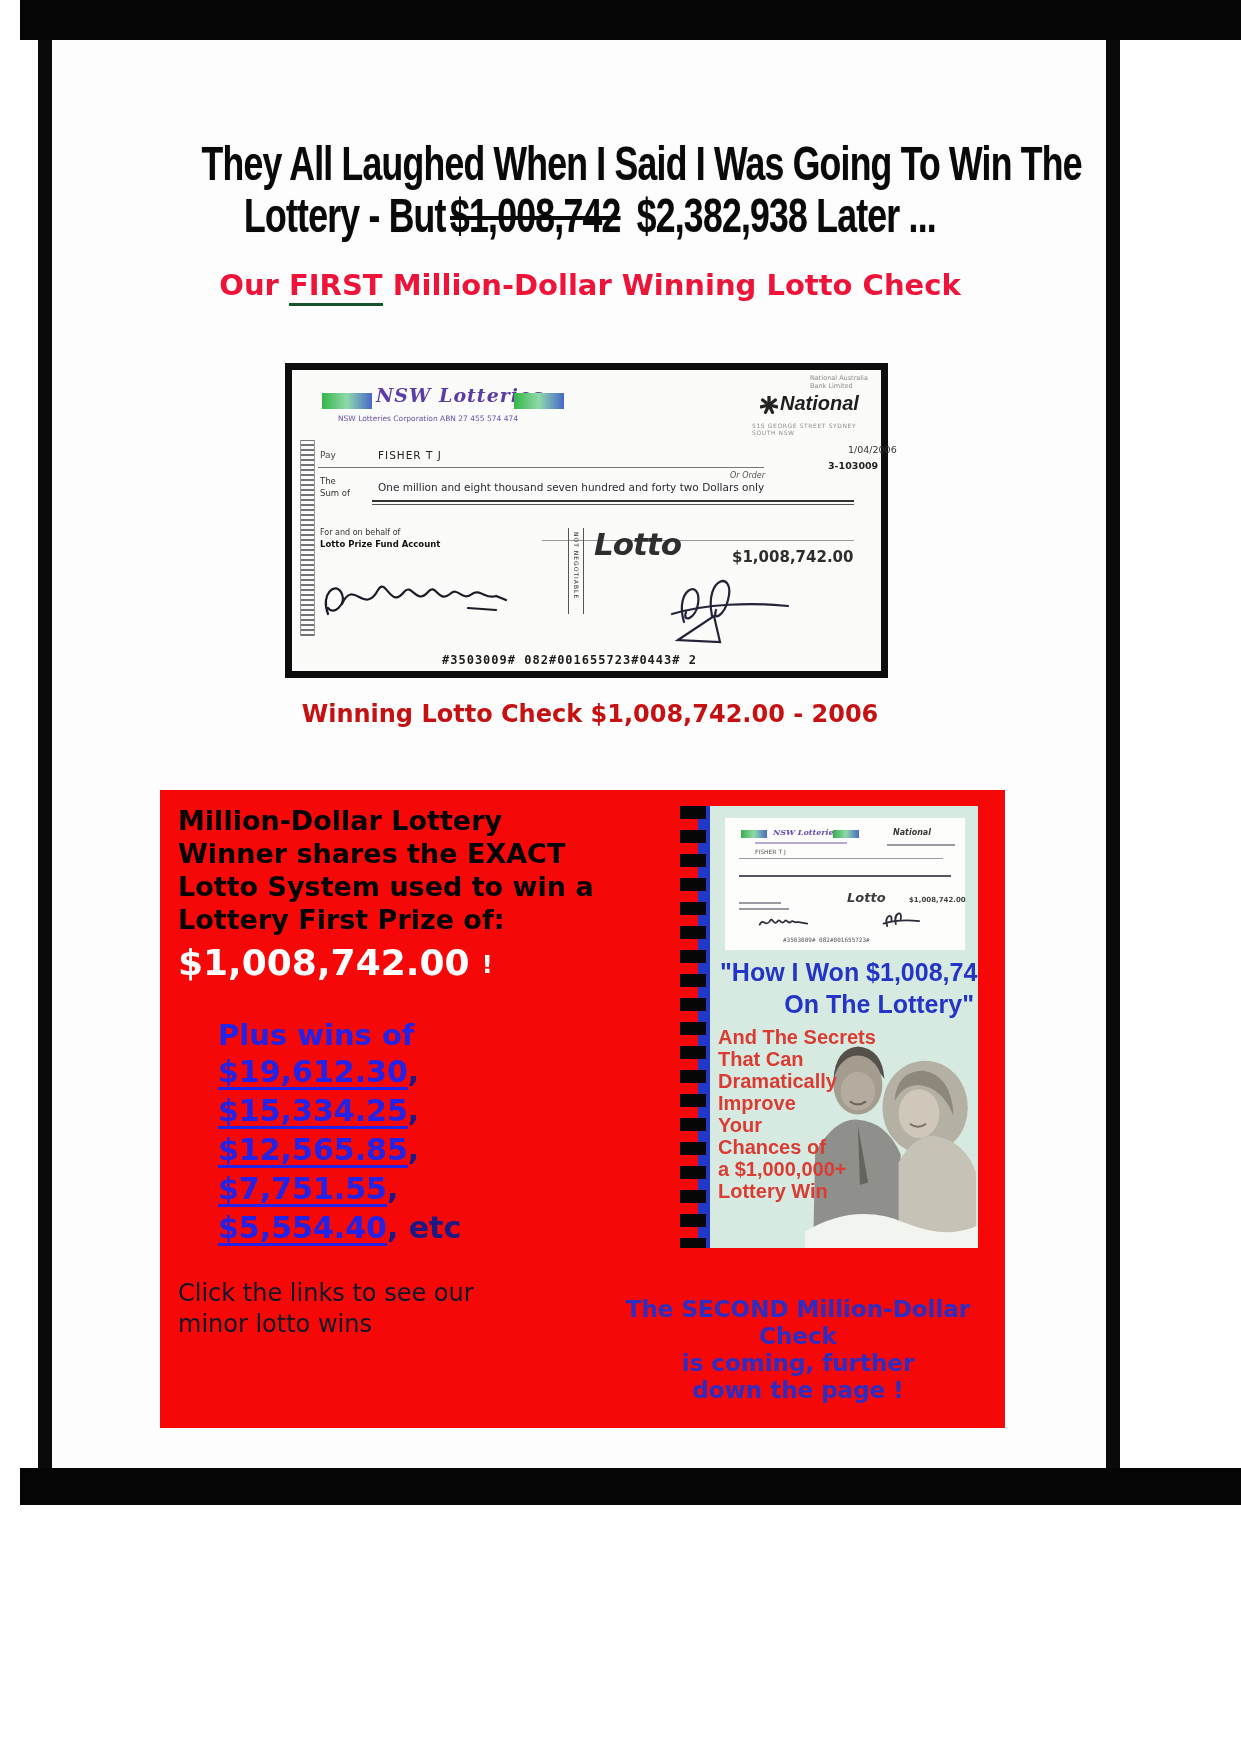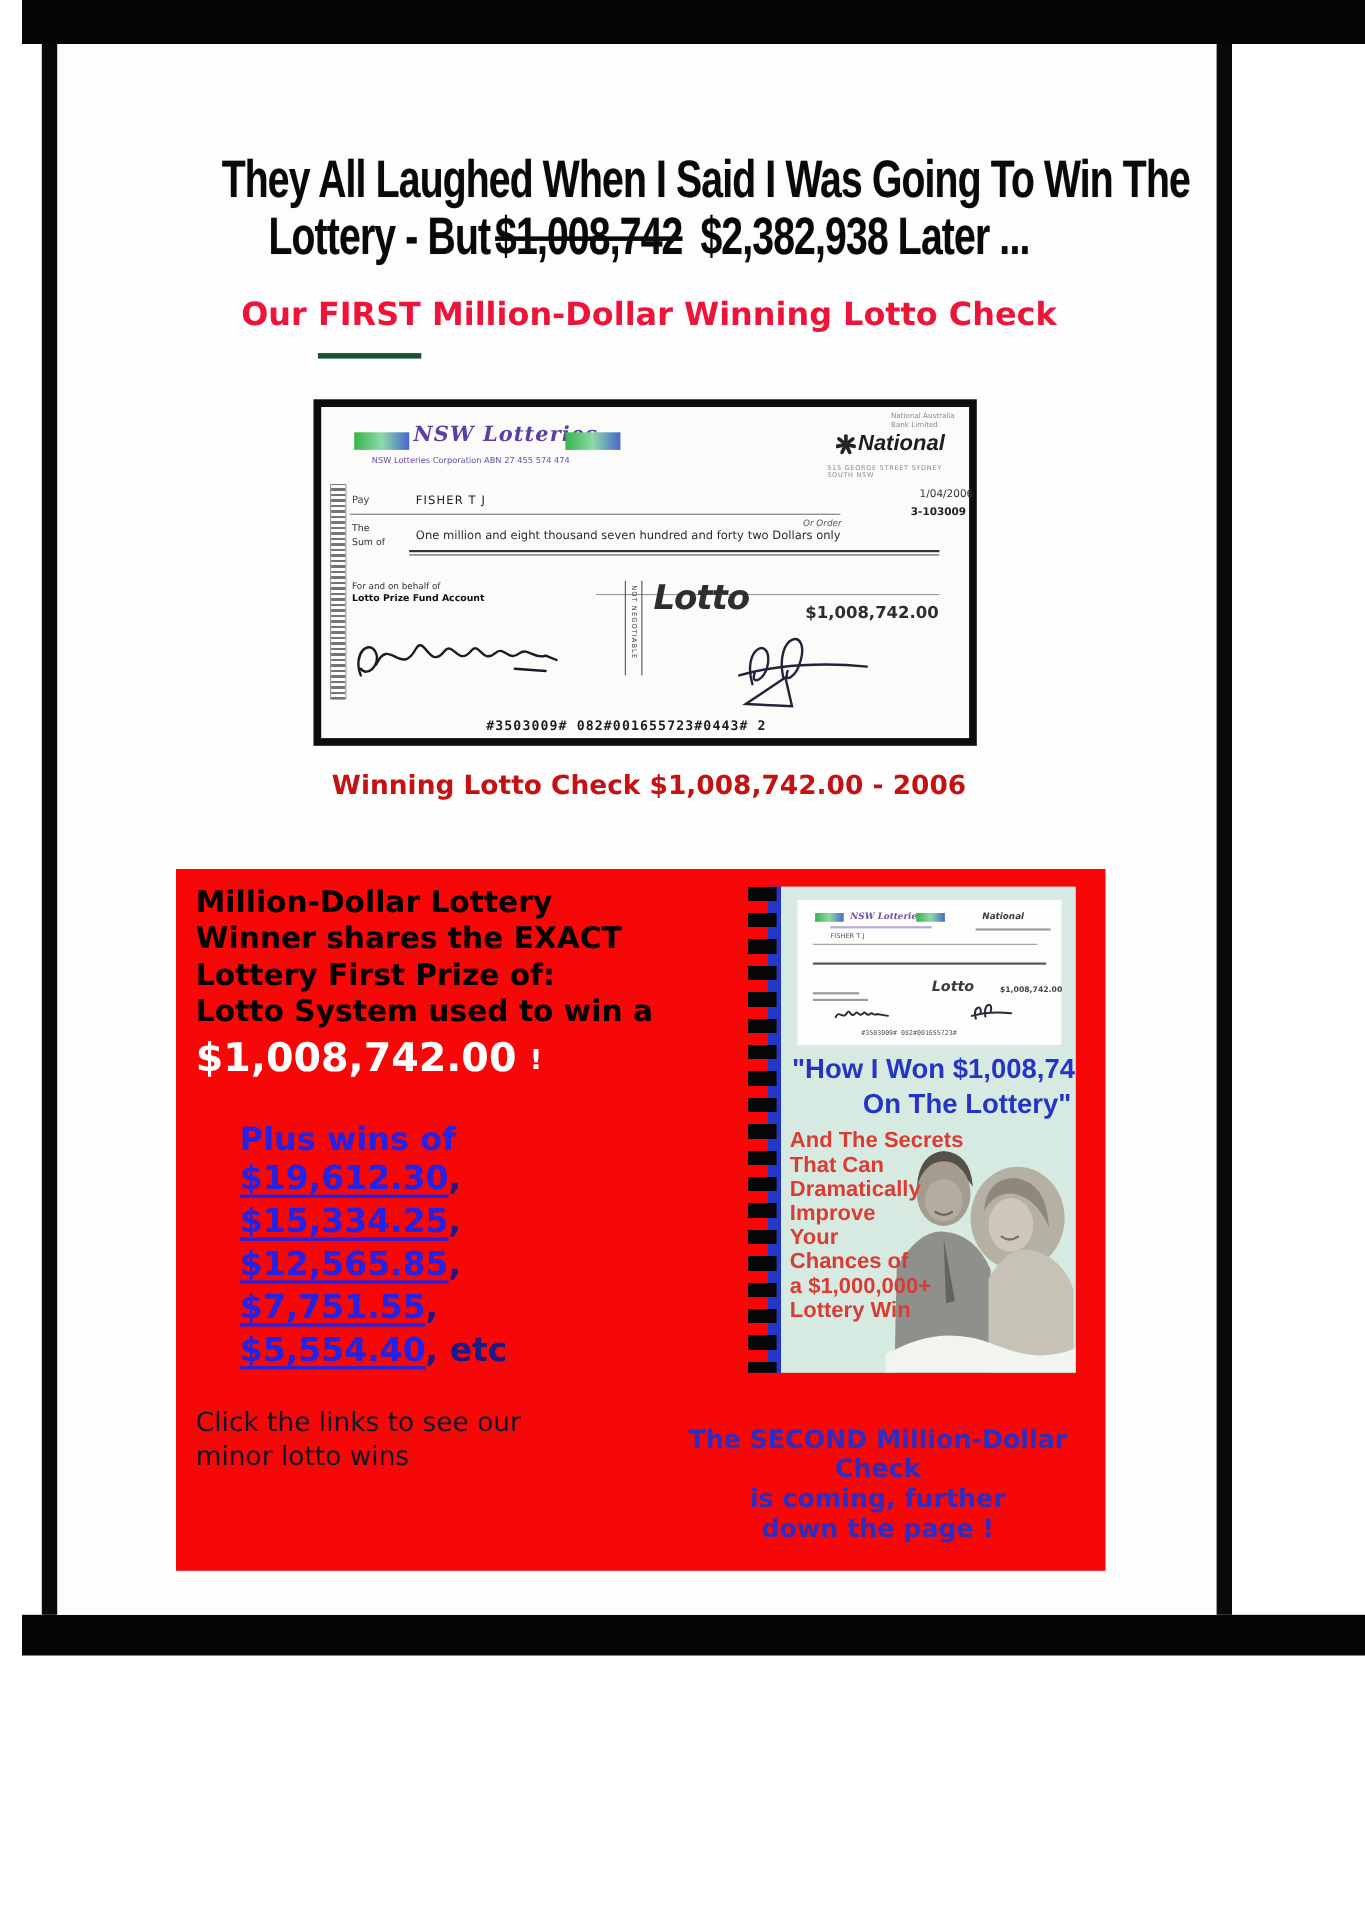--- a/index.html
+++ b/index.html
@@ -17,37 +17,37 @@
   .headline { position:absolute; left:45px; top:138px; width:1050px; text-align:center;
               font-family:"Liberation Sans", sans-serif; font-weight:bold; color:#090909;
               text-shadow:0 0 1px rgba(0,0,0,.4); }
   .headline .hl-line { white-space:nowrap; font-size:48px; line-height:52px; letter-spacing:-1px;
               transform:scaleX(.74); transform-origin:center; }
   .strike { text-decoration:line-through; text-decoration-thickness:4px; margin:0 22px 0 6px; }
 
   
   .subhead { position:absolute; left:45px; top:268px; width:1050px; text-align:center;
              font-size:29px; font-weight:bold; color:#ee1338; }
-  .subhead .u { border-bottom:5px solid #14532d; padding-bottom:19px; }
+  .subhead .u { border-bottom:3px solid #14532d; padding-bottom:1px; }
 
   
   .check { position:absolute; left:265px; top:363px; width:603px; height:315px;
            background:#fbfbf9; border:7px solid #0d0d0d; }
   .check-inner { position:absolute; inset:0; filter:blur(.35px); }
   .ck { position:absolute; }
   .greenblock { width:50px; height:16px; background:linear-gradient(90deg,#35b54a,#8fd9a8,#4668cc); }
   .ck-brand { left:84px; top:14px; font-family:"DejaVu Serif", serif; font-weight:bold; font-style:italic;
               font-size:19px; color:#5b3da6; letter-spacing:1px; }
   .ck-abn { left:46px; top:44px; font-size:7.5px; color:#6a4faa; }
   .ck-bank-right { left:518px; top:4px; font-size:6.5px; color:#8a8a8a; line-height:8px; }
   .ck-bank { left:468px; top:22px; font-family:"Liberation Sans", sans-serif; font-weight:bold;
              font-style:italic; font-size:20px; color:#1e1e1e; }
   .ck-bank svg { vertical-align:-4px; margin-right:2px; }
   .ck-bank-addr { left:460px; top:52px; font-size:6px; color:#8d8d8d; letter-spacing:.6px; }
-  .ck-date { left:544px; top:74px; font-size:9.5px; color:#333; }
+  .ck-date { left:556px; top:74px; font-size:9.5px; color:#333; }
   .ck-chno { left:536px; top:90px; font-size:9.5px; font-weight:bold; color:#222; }
   .ck-paylab { left:28px; top:80px; font-size:9px; color:#444; }
   .ck-payee { left:86px; top:79px; font-size:10.5px; color:#222; letter-spacing:1px; }
   .ck-payline { left:26px; top:97px; width:446px; border-top:1px solid #777; }
   .ck-ororder { left:438px; top:101px; font-size:8px; font-style:italic; color:#555; }
   .ck-the { left:28px; top:106px; font-size:8.5px; color:#333; }
   .ck-sumof { left:28px; top:118px; font-size:8.5px; color:#333; }
   .ck-words { left:86px; top:111px; font-size:10.5px; color:#2a2a33; }
   .ck-dline { left:80px; top:130px; width:482px; height:5px; border-top:2px solid #333; border-bottom:1px solid #555; }
   .ck-midline { left:250px; top:170px; width:312px; border-top:1px solid #999; }
@@ -194,22 +194,22 @@
       <div class="ck ck-micr">#3503009#  082#001655723#0443#    2</div>
     </div>
   </div>
 
   <div class="caption">Winning Lotto Check $1,008,742.00 - 2006</div>
 
   <div class="promo">
     <div class="promo-head">
       <div>Million-Dollar Lottery</div>
       <div>Winner shares the EXACT</div>
+      <div>Lotto System used to win a</div>
       <div>Lottery First Prize of:</div>
-      <div>Lotto System used to win a</div>
     </div>
     <div class="promo-prize"><span>$1,008,742.00</span><span class="bang">!</span></div>
 
     <div class="plus-label">Plus wins of</div>
     <div class="win-list">
       <div><a>$19,612.30</a><span class="cm">,</span></div>
       <div><a>$15,334.25</a><span class="cm">,</span></div>
       <div><a>$12,565.85</a><span class="cm">,</span></div>
       <div><a>$7,751.55</a><span class="cm">,</span></div>
       <div><a>$5,554.40</a><span class="cm">, etc</span></div>

